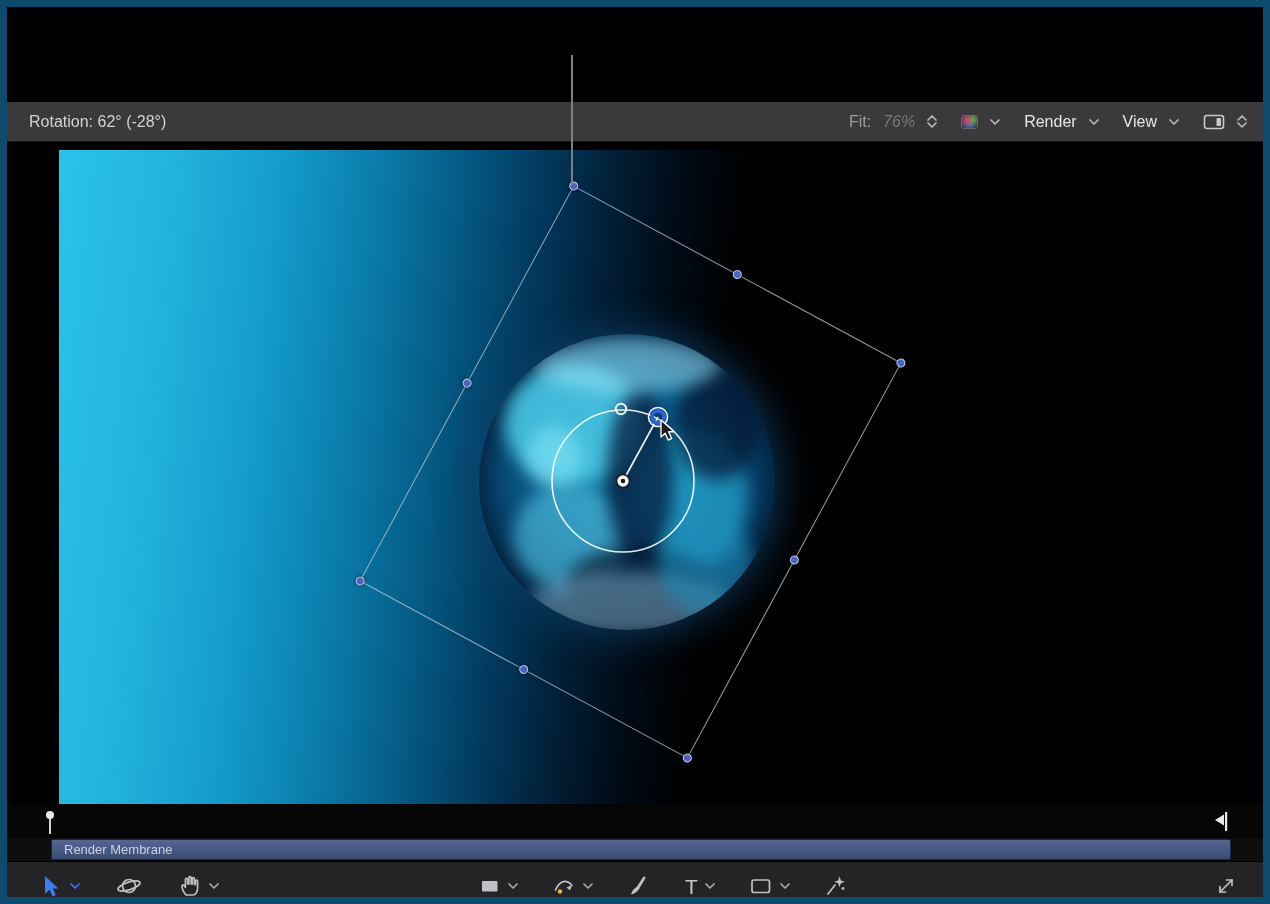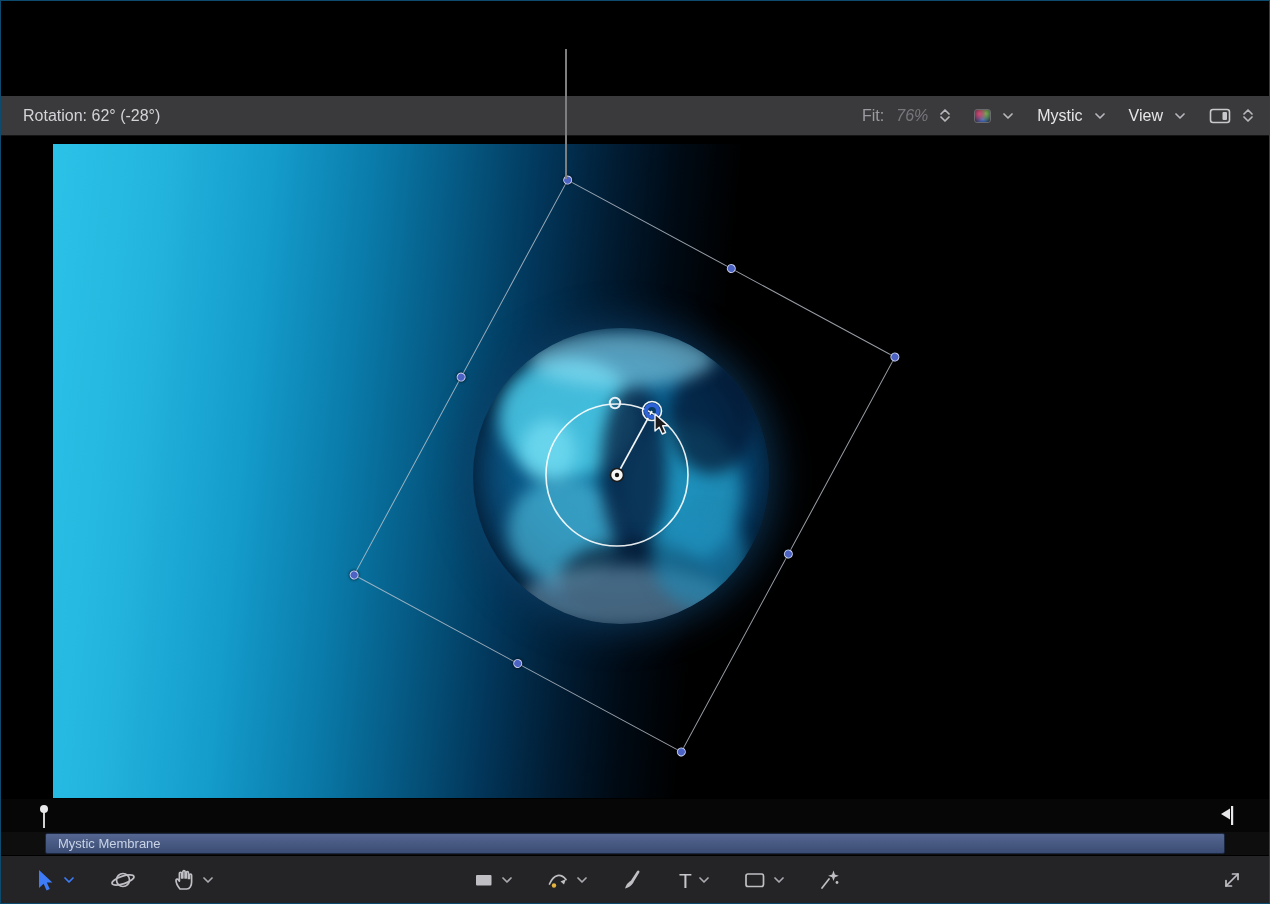--- a/index.html
+++ b/index.html
@@ -1,19 +1,19 @@
 <!DOCTYPE html>
 <html style="--accent-blue: #3d7cf6; --canvas-cyan: #2bc2e8; --selection-handle: #4d63c4; --track-bar-top: #556790; --track-bar-bottom: #3a4c74; --status-bar-bg: #3a3a3c; --toolbar-bg: #242426; --icon-gray: #bfbfc4;"><head>
 <meta charset="utf-8">
 <style>
   html,body{margin:0;padding:0;background:#fff;}
   *{box-sizing:border-box;}
   #frame{
     position:relative;width:1270px;height:904px;
-    border:1px solid #0c4a6e;background:#14b8a6;overflow:hidden;
+    border:7px solid #0c4a6e;background:#14b8a6;overflow:hidden;
     font-family:"Liberation Sans", sans-serif;
   }
   
   .top-band{height:95px;background:#000;}
   
   .callout-line{position:absolute;left:564px;top:48px;width:2px;height:130px;background:#7d7e80;z-index:60;}
   
   .status-bar{
     position:relative;height:40px;background:var(--status-bar-bg,#3a3a3c);
     border-bottom:1px solid #141414;display:flex;align-items:center;
@@ -126,21 +126,21 @@
             </svg>
         </span>
       </div>
       <div class="sb-group">
         <span class="swatch"></span>
         <svg class="chev" width="10" height="6">
             <polyline points="1,1 5,5 9,1"></polyline>
           </svg>
       </div>
       <div class="sb-group">
-        <span class="menu-label">Mystic</span>
+        <span class="menu-label">Render</span>
         <svg class="chev" width="10" height="6">
             <polyline points="1,1 5,5 9,1"></polyline>
           </svg>
       </div>
       <div class="sb-group">
         <span class="menu-label">View</span>
         <svg class="chev" width="10" height="6">
             <polyline points="1,1 5,5 9,1"></polyline>
           </svg>
       </div>
@@ -213,21 +213,21 @@
       <rect x="4.1" y="8" width="1.8" height="16" fill="#e8e8ea"></rect>
     </svg>
     <svg style="position:absolute;right:34px;top:6px;" width="14" height="22">
       <polygon points="0,9 9,3.5 9,14.5" fill="#e8e8ea"></polygon>
       <rect x="10" y="1" width="2.2" height="19" fill="#e8e8ea"></rect>
     </svg>
   </div>
 
   <div class="track-row">
     <div class="track-bar">
-      <span>Mystic Membrane</span>
+      <span>Render Membrane</span>
     </div>
   </div>
 
   <div class="toolbar">
 
     <div class="tool-left">
       <div class="tool">
         <svg class="ic" width="24" height="24">
           <path class="blue" d="M6,2 L6,20 L10.6,15.8 L13.6,22.4 L16.8,20.9 L13.8,14.4 L19.4,14.4 Z"></path>
         </svg>

